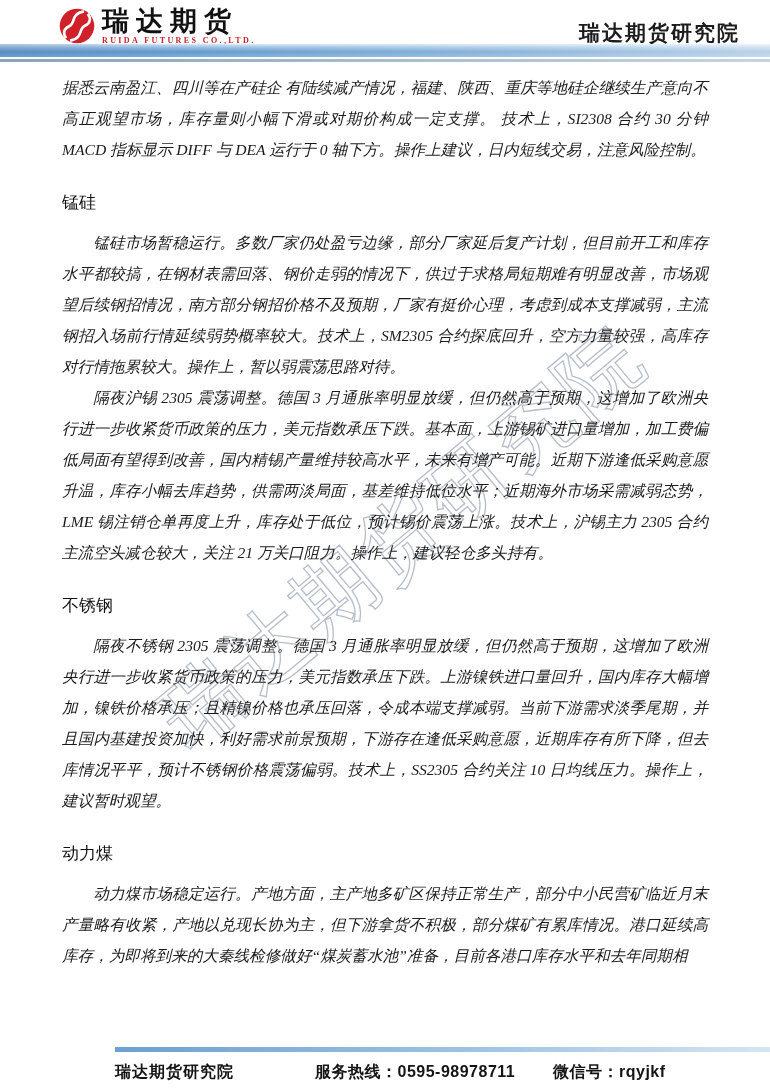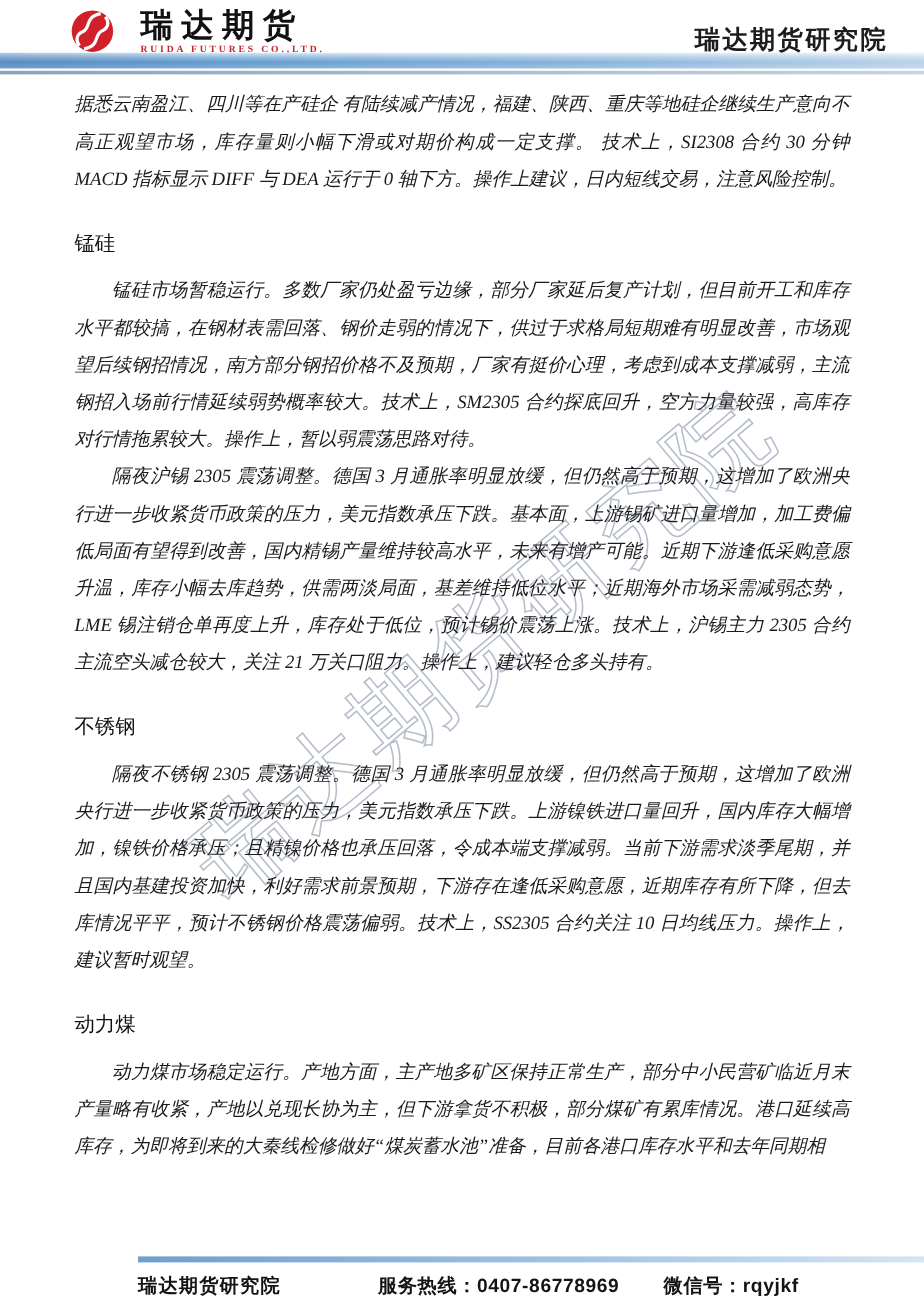--- a/index.html
+++ b/index.html
@@ -4,21 +4,21 @@
 <style>
   html,body{margin:0;padding:0;}
   body{
     width:770px;height:1090px;position:relative;overflow:hidden;
     background:#ffffff;
     font-family:"Liberation Serif","DejaVu Serif",serif;
     color:#1a1a1a;
   }
   
   .header{position:absolute;top:0;left:0;width:770px;height:62px;z-index:2;background:#fff;}
-  .logo-row{position:absolute;top:7px;left:58px;display:flex;align-items:center;gap:21px;}
+  .logo-row{position:absolute;top:7px;left:58px;display:flex;align-items:center;gap:6px;}
   .logo-icon{width:38px;height:38px;flex:0 0 auto;}
   .brand-cn{
     font-family:"Liberation Sans","DejaVu Sans",sans-serif;
     font-size:27px;font-weight:bold;letter-spacing:7px;color:#111;line-height:1.05;
   }
   .brand-en{
     font-family:Liberation Serif, serif;
     font-size:8px;color:#c4242b;letter-spacing:2.4px;font-weight:bold;margin-top:1px;
   }
   .institute-top{
@@ -104,16 +104,16 @@
   <p class="para">隔夜不锈钢 2305 震荡调整。德国 3 月通胀率明显放缓，但仍然高于预期，这增加了欧洲央行进一步收紧货币政策的压力，美元指数承压下跌。上游镍铁进口量回升，国内库存大幅增加，镍铁价格承压；且精镍价格也承压回落，令成本端支撑减弱。当前下游需求淡季尾期，并且国内基建投资加快，利好需求前景预期，下游存在逢低采购意愿，近期库存有所下降，但去库情况平平，预计不锈钢价格震荡偏弱。技术上，SS2305 合约关注 10 日均线压力。操作上，建议暂时观望。</p>
 
   <h2 class="sec-heading">动力煤</h2>
   <p class="para">动力煤市场稳定运行。产地方面，主产地多矿区保持正常生产，部分中小民营矿临近月末产量略有收紧，产地以兑现长协为主，但下游拿货不积极，部分煤矿有累库情况。港口延续高库存，为即将到来的大秦线检修做好“煤炭蓄水池”准备，目前各港口库存水平和去年同期相</p>
 </div>
 
 <div class="footer">
   <div class="footer-bar"></div>
   <div class="footer-row">
     <span class="footer-institute">瑞达期货研究院</span>
-    <span class="footer-hotline">服务热线：0407-86778969</span>
+    <span class="footer-hotline">服务热线：0595-98978711</span>
     <span class="footer-wechat">微信号：rqyjkf</span>
   </div>
 </div>
 
 </body></html>

